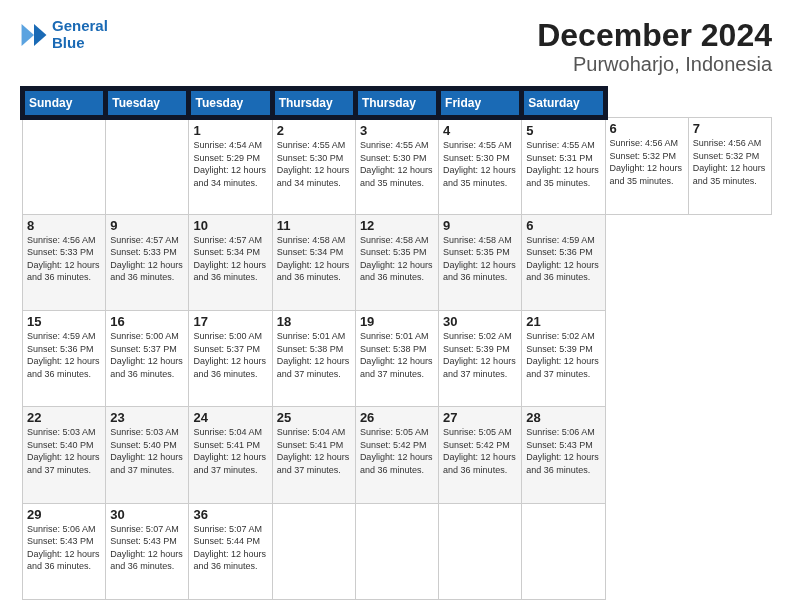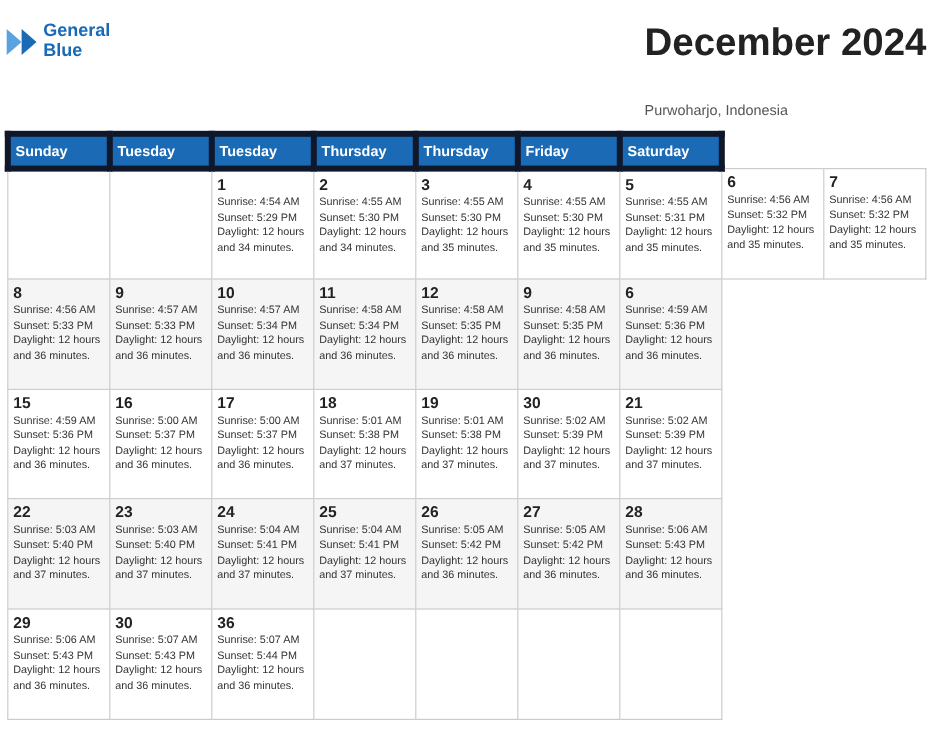--- a/index.html
+++ b/index.html
@@ -6,21 +6,21 @@
     body {
       font-family: Arial, sans-serif;
       background: #fff;
       width: 792px;
       height: 612px;
       overflow: hidden;
     }
     .page {
       width: 792px;
       height: 612px;
-      padding: 18px 20px 12px 4px;
+      padding: 18px 20px 12px 20px;
       display: flex;
       flex-direction: column;
     }
     .header {
       display: flex;
       justify-content: space-between;
       align-items: flex-start;
       margin-bottom: 10px;
     }
     .logo {
@@ -35,31 +35,31 @@
       line-height: 1.1;
     }
     .logo-text span {
       color: #1a6ab5;
     }
     .logo-icon {
       width: 28px;
       height: 28px;
     }
     .title-block {
+      text-align: right;
     }
     .month-title {
       font-size: 32px;
       font-weight: bold;
       color: #222;
       line-height: 1.1;
     }
     .location {
-      font-size: 12px;
+      font-size: 20px;
       color: #555;
-      margin-top: 32px;
     }
     .calendar {
       flex: 1;
       border-collapse: collapse;
       width: 100%;
       table-layout: fixed;
     }
     .calendar th {
       background: #1a6ab5;
       color: #fff;

